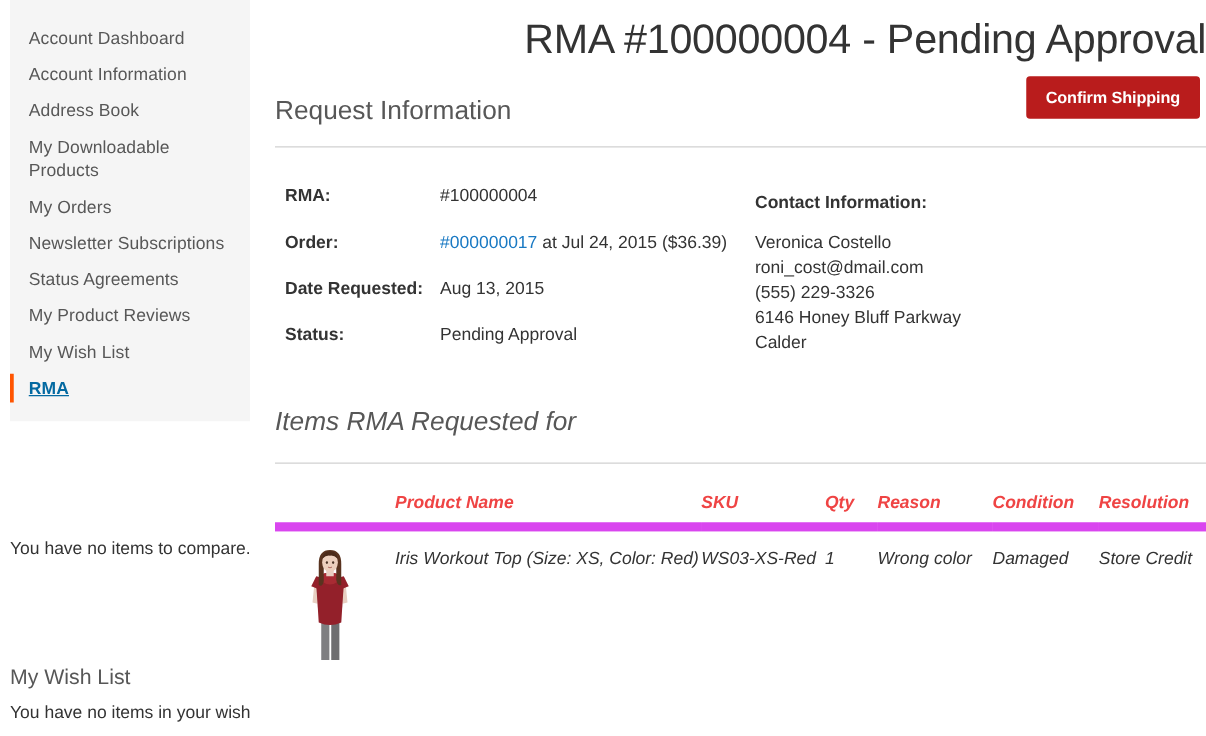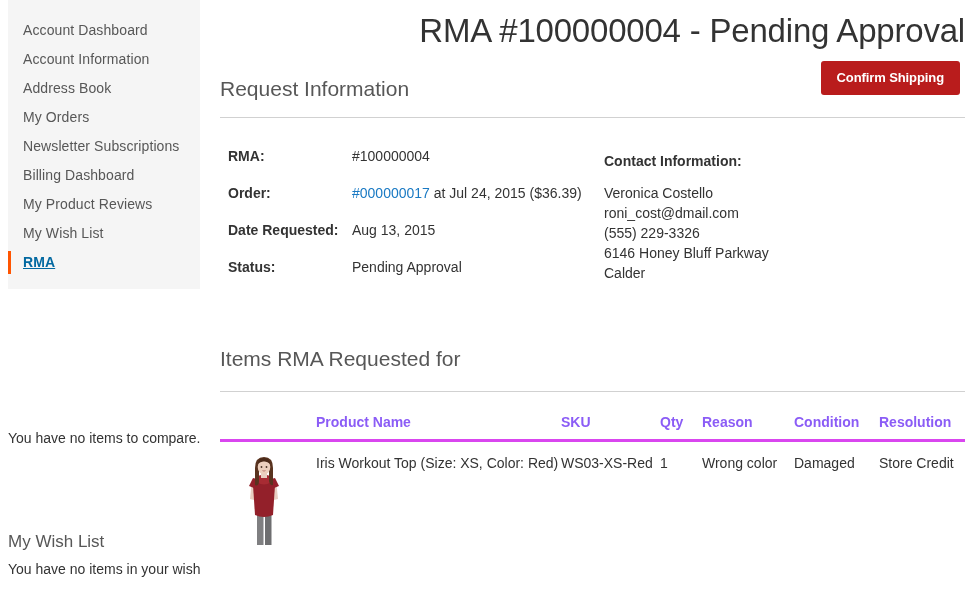--- a/index.html
+++ b/index.html
@@ -175,40 +175,40 @@
     margin: 0 0 13px 0;
     line-height: 18px;
   }
   .contact-line {
     font-size: 14px;
     color: #333333;
     line-height: 20px;
   }
 
   
-  #items-section { margin-top: 23px; }
+  #items-section { margin-top: 2px; font-style: italic; }
   #items-title {
     font-size: 21px;
     font-weight: normal;
     color: #575757;
     margin: 0 0 19px 0;
     line-height: 27px;
   }
   #items-table {
     width: 745px;
     border-collapse: collapse;
     table-layout: fixed;
   }
   #items-table th {
     text-align: left;
     font-size: 14px;
     font-weight: bold;
-    color: #8b5cf6;
+    color: #ef4444;
     padding: 22px 0 9px 0;
-    border-bottom: 3px solid #d946ef;
+    border-bottom: 7px solid #d946ef;
     vertical-align: bottom;
   }
   #items-table td {
     font-size: 14px;
     color: #333333;
     padding: 13px 0 0 0;
     vertical-align: top;
   }
   .col-thumb  { width: 96px; }
   .col-name   { width: 245px; }
@@ -237,27 +237,30 @@
     <div class="nav-item">
       <span>Account Dashboard</span>
     </div>
     <div class="nav-item">
       <span>Account Information</span>
     </div>
     <div class="nav-item">
       <span>Address Book</span>
     </div>
     <div class="nav-item">
+      <span>My Downloadable Products</span>
+    </div>
+    <div class="nav-item">
       <span>My Orders</span>
     </div>
     <div class="nav-item">
       <span>Newsletter Subscriptions</span>
     </div>
     <div class="nav-item">
-      <span>Billing Dashboard</span>
+      <span>Status Agreements</span>
     </div>
     <div class="nav-item">
       <span>My Product Reviews</span>
     </div>
     <div class="nav-item">
       <span>My Wish List</span>
     </div>
     <div class="nav-item current">
       <span>RMA</span>
     </div>

